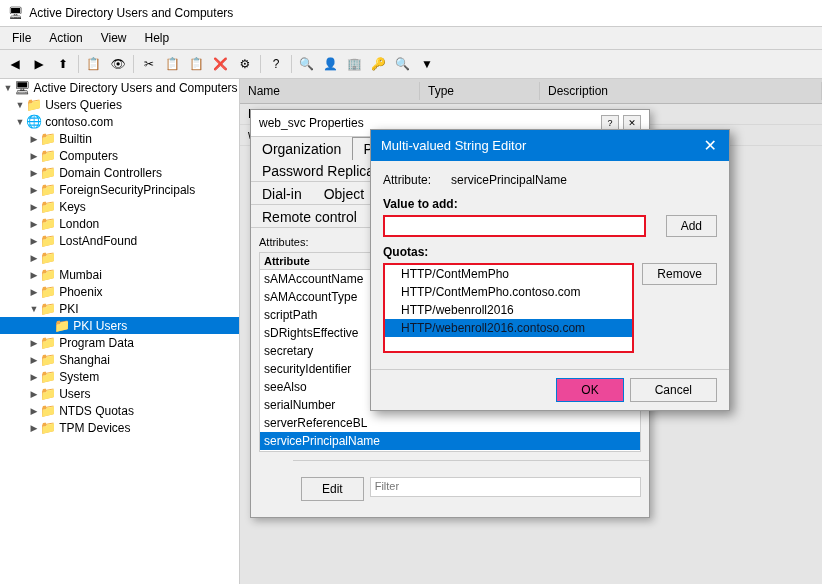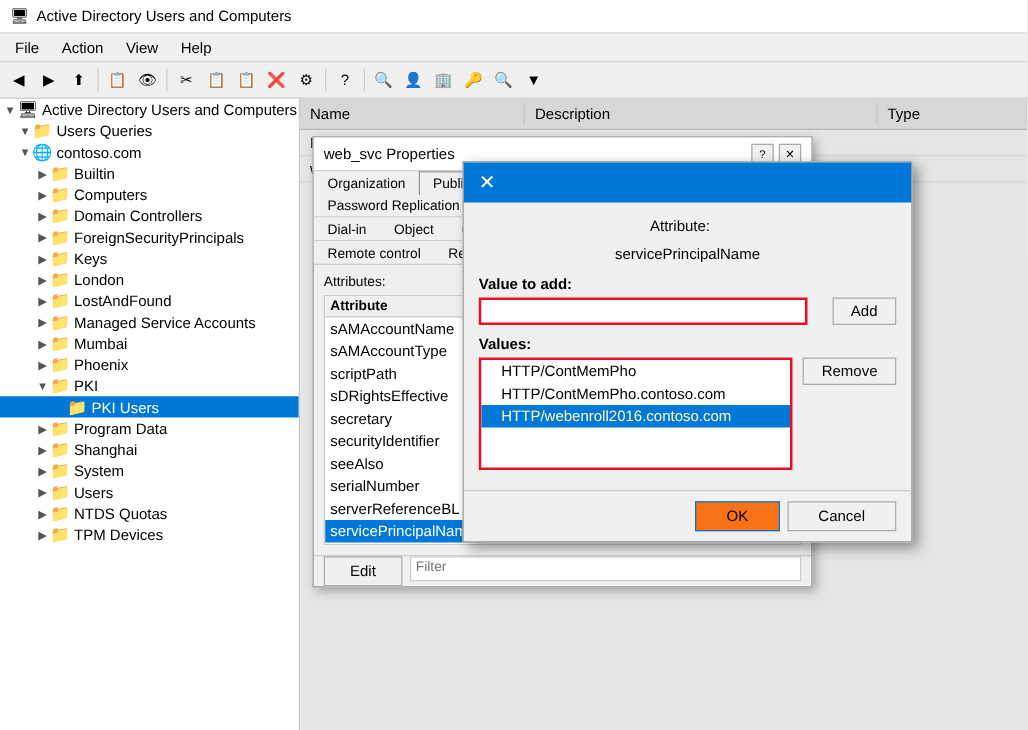--- a/index.html
+++ b/index.html
@@ -40,55 +40,55 @@
     
     .dialog-overlay { position: absolute; top: 0; left: 0; right: 0; bottom: 0; background: rgba(0,0,0,0.1); z-index: 10; }
 
     
     .properties-dialog { position: absolute; top: 30px; left: 10px; width: 400px; background: #f0f0f0; border: 1px solid #999; box-shadow: 3px 3px 8px rgba(0,0,0,0.3); z-index: 20; }
     .dialog-titlebar { background: #fff; border-bottom: 1px solid #ccc; padding: 5px 8px; display: flex; align-items: center; justify-content: space-between; font-size: 12px; }
     .dialog-controls { display: flex; gap: 4px; }
     .dialog-ctrl-btn { width: 18px; height: 16px; background: #f0f0f0; border: 1px solid #aaa; font-size: 9px; cursor: pointer; display: flex; align-items: center; justify-content: center; }
 
     .dialog-tabs { display: flex; background: #f0f0f0; border-bottom: 1px solid #ccc; flex-wrap: wrap; }
-    .dialog-tab { padding: 3px 10px; font-size: 11px; cursor: pointer; border: 1px solid transparent; border-bottom: none; margin-bottom: -1px; text-align: center; }
+    .dialog-tab { padding: 3px 10px; font-size: 14px; cursor: pointer; border: 1px solid transparent; border-bottom: none; margin-bottom: -1px; text-align: center; }
     .dialog-tab.active { background: #f0f0f0; border-color: #999 #999 #f0f0f0 #999; z-index: 1; }
 
     .dialog-content { padding: 8px; }
     .attr-label { font-size: 11px; margin-bottom: 4px; }
     .attr-list { border: 1px solid #ccc; background: #fff; height: 200px; overflow-y: auto; font-size: 12px; }
     .attr-row { padding: 2px 4px; cursor: pointer; }
     .attr-row.selected { background: #0078d7; color: #fff; }
 
-    .dialog-bottom-btns { display: flex; justify-content: flex-end; gap: 6px; padding: 0 8px; border-top: 1px solid #ccc; }
+    .dialog-bottom-btns { display: flex; justify-content: flex-end; gap: 6px; padding: 16px 8px; border-top: 1px solid #ccc; margin-left: 42px; }
     .dialog-btn { padding: 4px 20px; font-size: 12px; background: #f0f0f0; border: 1px solid #aaa; cursor: pointer; }
 
     
     .mve-dialog { position: absolute; top: 50px; left: 130px; width: 360px; background: #f0f0f0; border: 1px solid #999; box-shadow: 4px 4px 10px rgba(0,0,0,0.4); z-index: 30; }
     .mve-titlebar { background: #0078d7; color: #fff; padding: 6px 10px; display: flex; align-items: center; justify-content: space-between; font-size: 13px; font-weight: 500; }
     .mve-close-btn { color: #fff; background: none; border: none; font-size: 16px; cursor: pointer; padding: 0 2px; }
 
     .mve-body { padding: 12px; }
-    .mve-attr-row { display: flex; gap: 8px; align-items: center; margin-bottom: 10px; flex-direction: column; }
+    .mve-attr-row { display: flex; gap: 8px; margin-bottom: 10px; }
     .mve-attr-label { font-size: 12px; min-width: 60px; }
     .mve-attr-value { font-size: 12px; }
 
     .mve-section-label { font-size: 12px; margin-bottom: 4px; font-weight: bold; }
     .mve-value-row { display: flex; gap: 20px; align-items: center; margin-bottom: 8px; }
     .mve-input { flex: 1; height: 22px; border: 2px solid #e81123; padding: 2px 4px; font-size: 12px; }
     .mve-btn { padding: 3px 14px; font-size: 12px; background: #f0f0f0; border: 1px solid #aaa; cursor: pointer; white-space: nowrap; }
 
     .mve-values-box { border: 2px solid #e81123; background: #fff; height: 90px; overflow-y: auto; font-size: 12px; margin-bottom: 4px; }
     .mve-values-row { display: flex; gap: 8px; }
     .mve-value-item { padding: 2px 16px; cursor: pointer; }
-    .mve-value-item.selected { background: #0078d7; color: #fef9c3; }
+    .mve-value-item.selected { background: #0078d7; color: #0f172a; }
 
     .mve-footer { display: flex; justify-content: flex-end; gap: 6px; padding: 8px 12px; border-top: 1px solid #ccc; }
     .mve-footer-btn { padding: 4px 24px; font-size: 12px; background: #f0f0f0; border: 1px solid #aaa; cursor: pointer; }
-    .mve-footer-btn.ok { background: #f97316; border-color: #0078d7; }
+    .mve-footer-btn.ok { background: #ec4899; border-color: #0078d7; }
 
     
     ::-webkit-scrollbar { width: 8px; height: 8px; }
     ::-webkit-scrollbar-track { background: #f0f0f0; }
     ::-webkit-scrollbar-thumb { background: #c0c0c0; border: 1px solid #aaa; }
   </style>
 </head>
 <body>
 
 <div class="title-bar">
@@ -179,21 +179,20 @@
           <span class="tree-label">London</span>
         </div>
         <div class="tree-item" style="padding-left: 28px;">
           <span class="tree-toggle">▶</span>
           <span class="tree-icon">📁</span>
           <span class="tree-label">LostAndFound</span>
         </div>
         <div class="tree-item" style="padding-left: 28px;">
           <span class="tree-toggle">▶</span>
           <span class="tree-icon">📁</span>
-          <span class="tree-label">Managed Service Accounts</span>
         </div>
         <div class="tree-item" style="padding-left: 28px;">
           <span class="tree-toggle">▶</span>
           <span class="tree-icon">📁</span>
           <span class="tree-label">Mumbai</span>
         </div>
         <div class="tree-item" style="padding-left: 28px;">
           <span class="tree-toggle">▶</span>
           <span class="tree-icon">📁</span>
           <span class="tree-label">Phoenix</span>
@@ -238,22 +237,22 @@
           <span class="tree-icon">📁</span>
           <span class="tree-label">TPM Devices</span>
         </div>
       </div>
   </div>
 
   <div class="content-panel">
 
     <div class="list-header">
       <div class="list-col" style="width:180px">Name</div>
+      <div class="list-col" style="width:120px">Type</div>
       <div class="list-col" style="flex:1">Description</div>
-      <div class="list-col" style="width:120px">Type</div>
     </div>
 
     <div id="content-rows">
         <div class="list-row">
           <div class="list-cell" style="width: 180px;">PKIAdmin</div>
           <div class="list-cell" style="width: 120px;">User</div>
           <div class="list-cell" style="flex: 1 1 0%;"></div>
         </div>
         <div class="list-row">
           <div class="list-cell" style="width: 180px;">web_svc</div>
@@ -318,41 +317,43 @@
         <div class="dialog-bottom-btns">
           <button class="dialog-btn">Edit</button>
           <div style="flex:1; border:1px solid #ccc; background:#fff; height:20px; padding:2px 4px; font-size:11px;">
             <input type="text" style="border: none; outline: none; font-size: 11px; width: 100%;" placeholder="Filter">
           </div>
         </div>
       </div>
 
       <div class="mve-dialog">
         <div class="mve-titlebar">
+          <span>Multi-valued String Editor</span>
           <button class="mve-close-btn">✕</button>
         </div>
 
         <div class="mve-body">
           <div class="mve-attr-row">
             <span class="mve-attr-label">Attribute:</span>
             <span class="mve-attr-value">servicePrincipalName</span>
           </div>
 
           <div class="mve-section-label">Value to add:</div>
           <div class="mve-value-row">
             <input type="text" class="mve-input" style="">
             <button class="mve-btn">Add</button>
           </div>
 
-          <div class="mve-section-label">Values:</div>
+          <div class="mve-section-label">Quotas:</div>
           <div class="mve-values-row">
             <div class="mve-values-box" style="flex:1;">
               <div id="mve-values-container">
                   <div class="mve-value-item">HTTP/ContMemPho</div>
                   <div class="mve-value-item">HTTP/ContMemPho.contoso.com</div>
+                  <div class="mve-value-item">HTTP/webenroll2016</div>
                   <div class="mve-value-item selected">HTTP/webenroll2016.contoso.com</div>
                 </div>
             </div>
             <button class="mve-btn" style="align-self:flex-start;">Remove</button>
           </div>
         </div>
 
         <div class="mve-footer">
           <button class="mve-footer-btn ok">OK</button>
           <button class="mve-footer-btn">Cancel</button>

